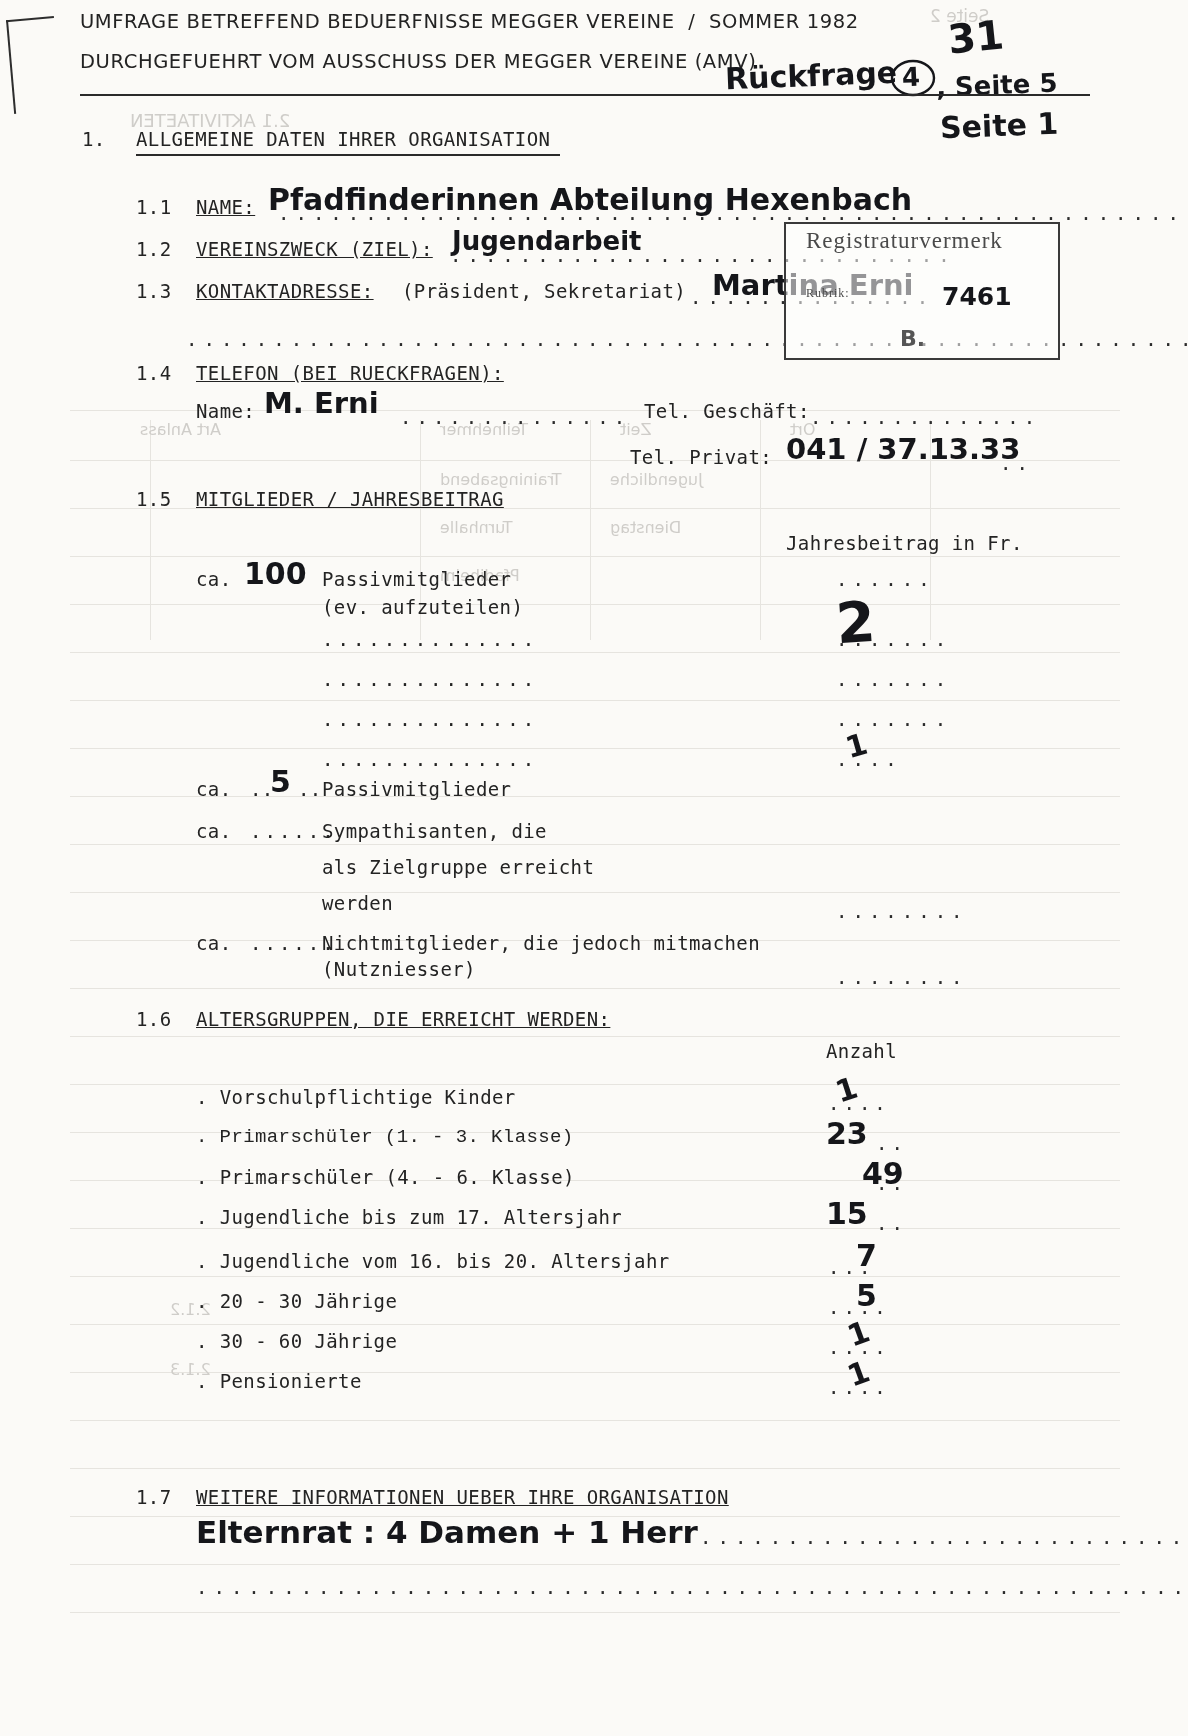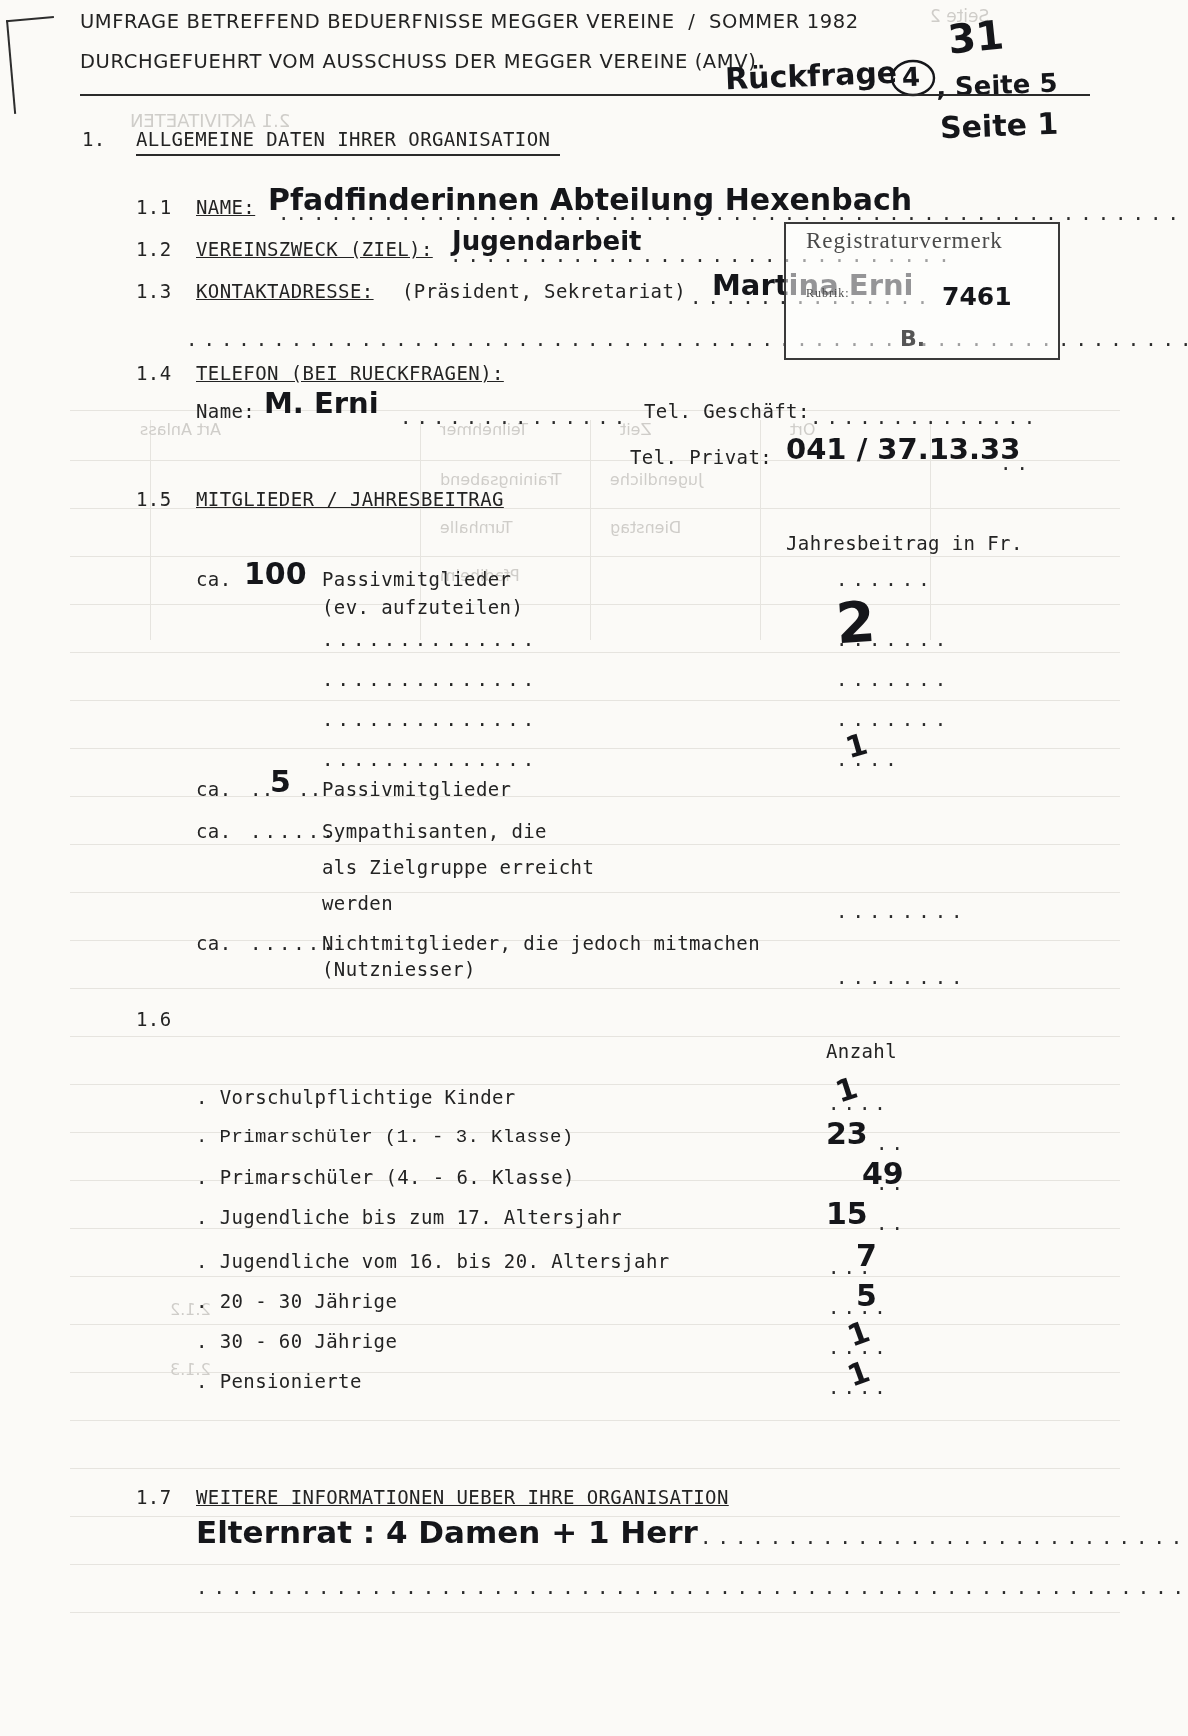--- a/index.html
+++ b/index.html
@@ -238,20 +238,21 @@
   <div class="typed" style="left:322px; top:892px;">werden</div>
   <div class="dotline" style="left:836px; top:900px; letter-spacing:5px;">........</div>
 
   <div class="typed" style="left:196px; top:932px;">ca.</div>
   <div class="typed" style="left:250px; top:932px; letter-spacing:3px;">......</div>
   <div class="typed" style="left:322px; top:932px;">Nichtmitglieder, die jedoch mitmachen</div>
   <div class="typed" style="left:322px; top:958px;">(Nutzniesser)</div>
   <div class="dotline" style="left:836px; top:966px; letter-spacing:5px;">........</div>
 
   <div class="typed" style="left:136px; top:1008px;">1.6</div>
+  <div class="typed ul" style="left:196px; top:1008px;">ALTERSGRUPPEN, DIE ERREICHT WERDEN:</div>
   <div class="typed" style="left:826px; top:1040px;">Anzahl</div>
 
   <div class="typed" style="left:196px; top:1086px;">. Vorschulpflichtige Kinder</div>
   <div class="dotline" style="left:828px; top:1092px; letter-spacing:4px;">....</div>
   <div class="hand" style="left:836px; top:1072px; font-size:30px; transform:rotate(-18deg);">1</div>
 
   <div class="typed" style="left:196px; top:1126px;font-family:Liberation Mono, monospace;">. Primarschüler (1. - 3. Klasse)</div>
   <div class="dotline" style="left:876px; top:1132px; letter-spacing:4px;">..</div>
   <div class="hand" style="left:826px; top:1116px; font-size:30px;">23</div>
 

